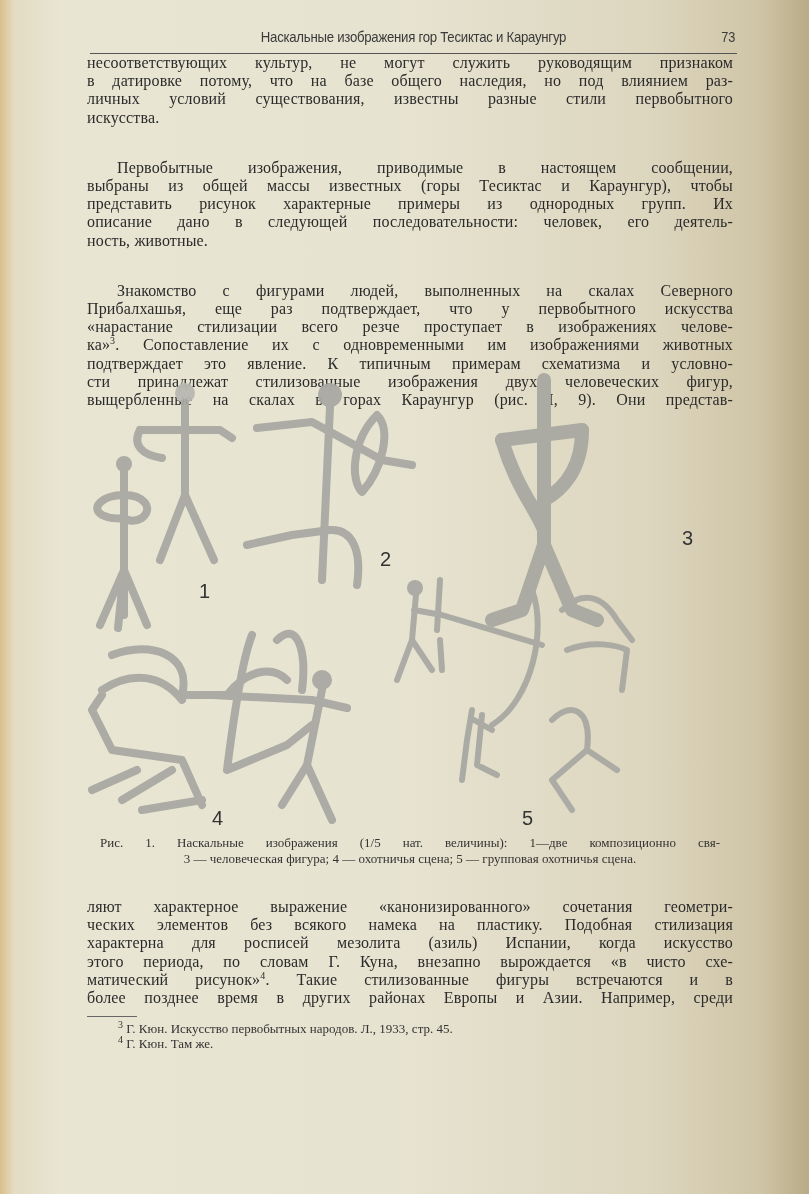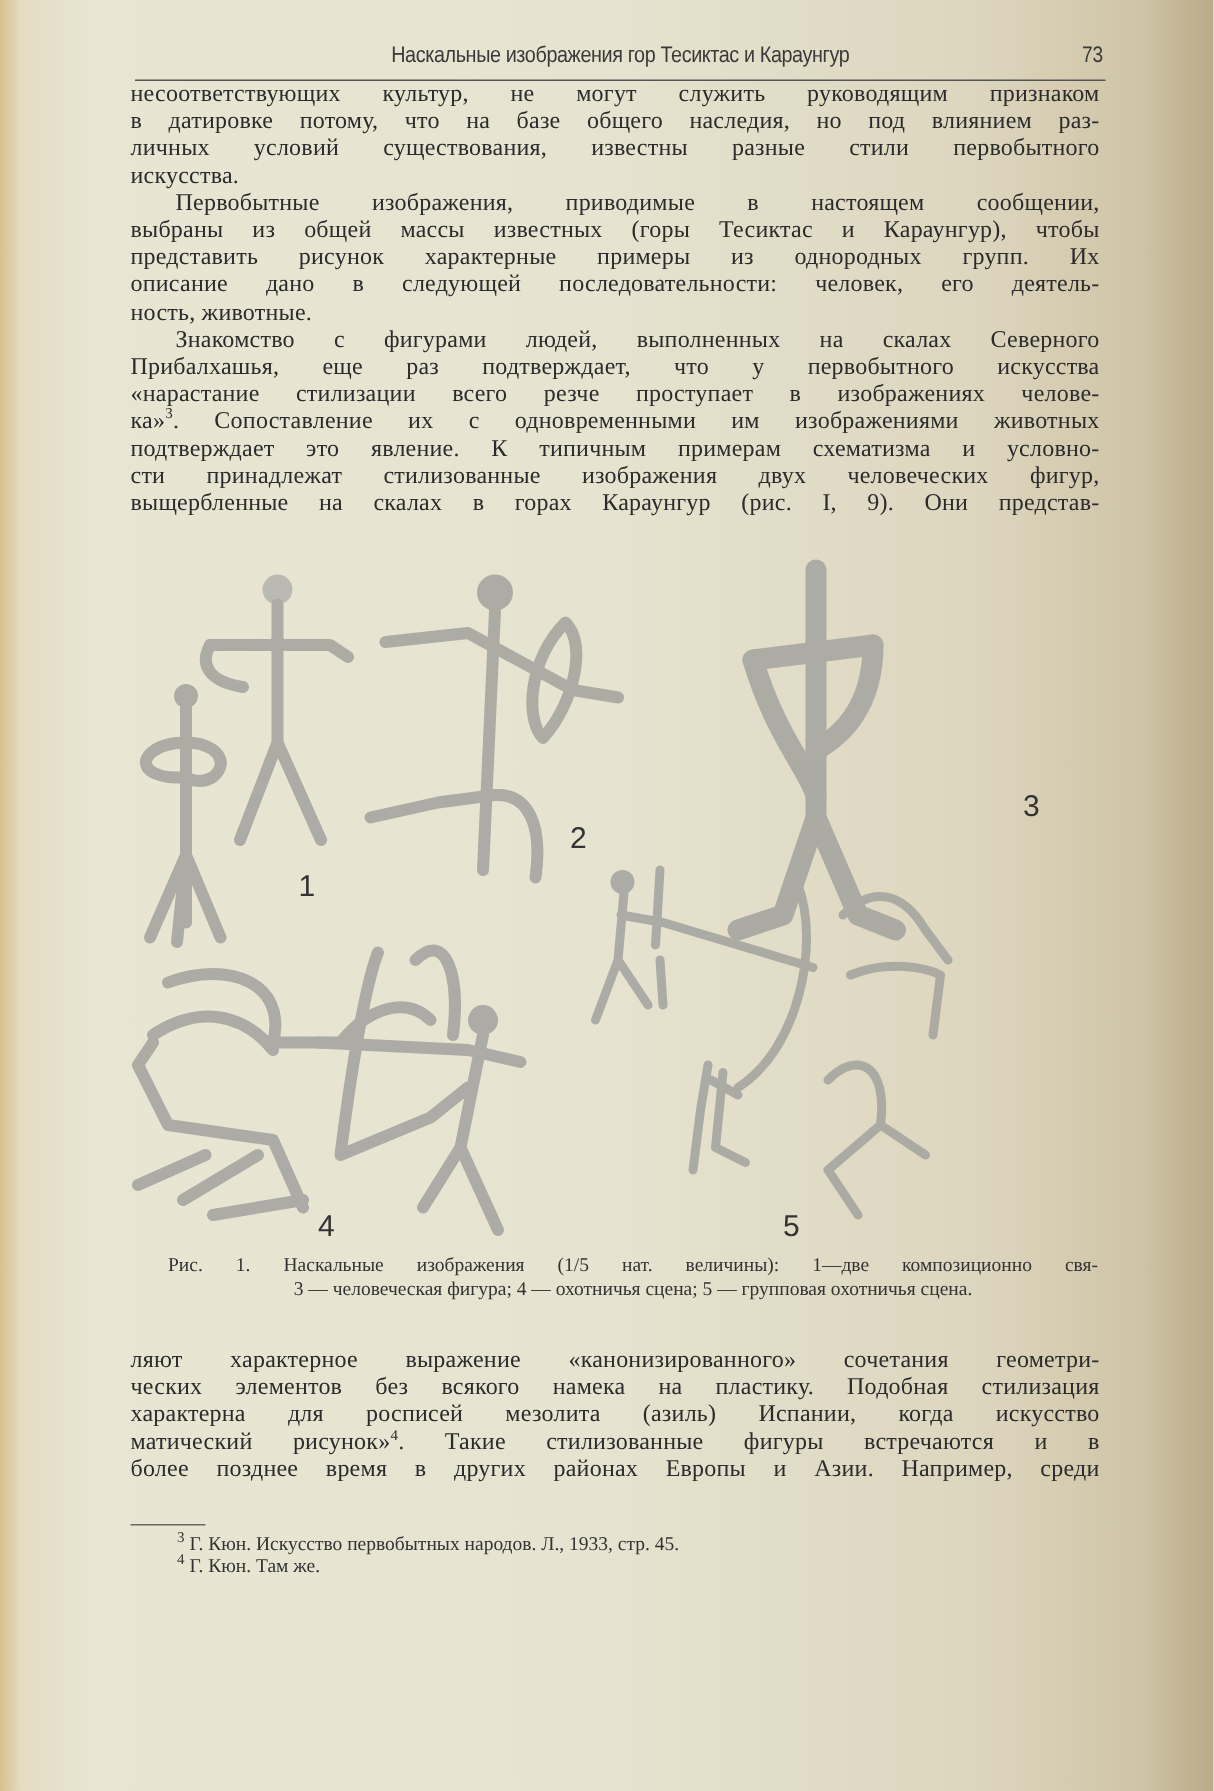--- a/index.html
+++ b/index.html
@@ -9,26 +9,26 @@
       font-family: "Liberation Serif", serif; color: #2a2a2a;
     }
     .page { position: absolute; left: 0; top: 0; width: 748px; height: 1194px; }
     .running-head { position: absolute; left: 90px; top: 28px; width: 647px; height: 24px; }
     .rh-title { position: absolute; left: 0; width: 100%; text-align: center; font-family: "Liberation Sans Narrow", "Liberation Sans", sans-serif; font-size: 15px; letter-spacing: -0.3px; color: #3a3a3a; transform: scaleX(0.88); transform-origin: center; }
     .rh-page { position: absolute; right: 0; top: 0; font-size: 15px; font-family: "Liberation Sans", sans-serif; color: #3a3a3a; transform: scaleX(0.85); }
     .rh-rule { position: absolute; left: 90px; top: 53px; width: 647px; height: 0; border-top: 1.5px solid #555; }
     .text-block { position: absolute; left: 87px; width: 646px; font-size: 16px; line-height: 18.2px; text-align: justify; letter-spacing: 0.15px; color: #2b2b2b; }
     .text-block .line { display: block; text-align: justify; text-align-last: justify; white-space: nowrap; }
     .text-block .line.last { text-align-last: left; }
-    .text-block .indent { padding-left: 30px; }
+    .text-block .indent { padding-left: 30px; margin-top: 32px; }
     sup { font-size: 10px; line-height: 0; vertical-align: super; }
     .figure { position: absolute; left: 82px; top: 370px; width: 655px; height: 460px; }
     .figure svg { position: absolute; left: 0; top: 0; }
     .fig-label { position: absolute; font-family: "Liberation Sans", sans-serif; font-size: 20px; color: #333; }
-    .caption { position: absolute; left: 112px; top: 835px; width: 620px; font-size: 13px; line-height: 16px; text-align: justify; color: #333; }
+    .caption { position: absolute; left: 100px; top: 835px; width: 620px; font-size: 13px; line-height: 16px; text-align: justify; color: #333; }
     .caption .line { display: block; white-space: nowrap; text-align: justify; text-align-last: justify; }
     .caption .line.center { text-align: right; text-align-last: center; }
     .fn-rule { position: absolute; left: 87px; top: 1016px; width: 50px; border-top: 1px solid #666; }
     .footnotes { position: absolute; left: 118px; top: 1021px; font-size: 13px; line-height: 15px; color: #333; }
     .footnotes div { white-space: nowrap; }
   </style>
 </head>
 <body>
 
 <div class="page">
@@ -128,20 +128,21 @@
 
   <div class="caption">
     <span class="line">Рис. 1. Наскальные изображения (1/5 нат. величины): 1—две композиционно свя-</span>
     <span class="line center">3 — человеческая фигура; 4 — охотничья сцена; 5 — групповая охотничья сцена.</span>
   </div>
 
   <div class="text-block" style="top:898px;">
     <span class="line">ляют характерное выражение «канонизированного» сочетания геометри-</span>
     <span class="line">ческих элементов без всякого намека на пластику. Подобная стилизация</span>
     <span class="line">характерна для росписей мезолита (азиль) Испании, когда искусство</span>
+    <span class="line">этого периода, по словам Г. Куна, внезапно вырождается «в чисто схе-</span>
     <span class="line"><span>матический рисунок»</span><sup>4</sup>. <span>Такие стилизованные фигуры встречаются и в</span></span>
     <span class="line">более позднее время в других районах Европы и Азии. Например, среди</span>
   </div>
 
   <div class="fn-rule"></div>
   <div class="footnotes">
     <div><sup>3</sup><span> Г. Кюн. Искусство первобытных народов. Л., 1933, стр. 45.</span></div>
     <div><sup>4</sup><span> Г. Кюн. Там же.</span></div>
   </div>
 

